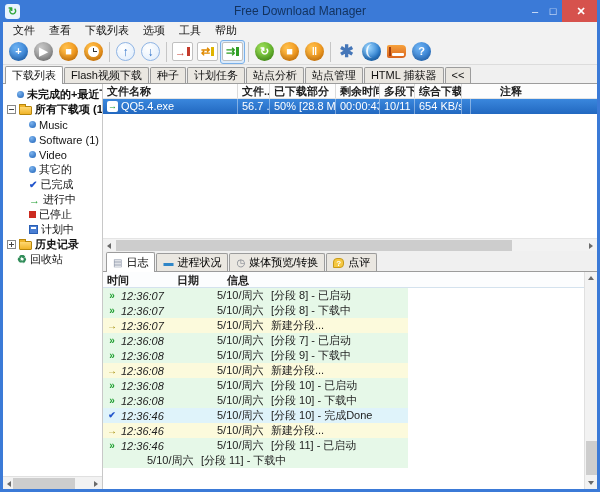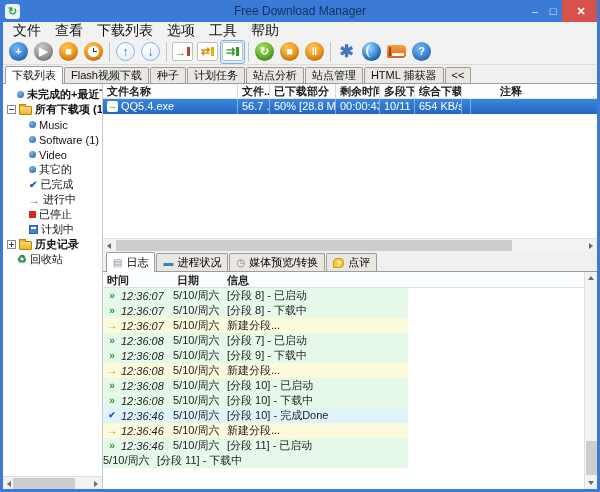--- a/index.html
+++ b/index.html
@@ -10,21 +10,21 @@
   
   .titlebar{ height:22px; background:#3b7ad7; display:flex; align-items:center; position:relative; flex:none; margin:0 -3px; padding-left:5px;}
   .app-icon{ width:15px; height:15px; background:#eaf4fe; border-radius:3px; color:#2fa63a; font-weight:bold;
              font-size:11px; line-height:14px; text-align:center; }
   .title-text{ position:absolute; left:0; right:0; text-align:center; font-size:12px; color:#12325e; }
   .win-btns{ position:absolute; right:0; top:0; height:22px; display:flex; }
   .wbtn{ width:18px; height:22px; color:#eaf1fc; font-size:11px; display:flex; align-items:center; justify-content:center; }
   .wbtn.close{ width:38px; background:#d6524d; color:#fff; font-weight:bold; }
   
   .menubar{ height:17px; background:#f2f2f2; display:flex; align-items:center; padding-left:3px; flex:none; }
-  .menu-item{ font-size:14px; color:#111; padding:1px 7px; }
+  .menu-item{ font-size:11px; color:#111; padding:1px 7px; }
   
   .toolbar{ height:26px; background:#f2f2f2; border-bottom:1px solid #dcdcdc; display:flex; align-items:center; padding-left:3px; flex:none; }
   .tb-btn{ width:25px; height:24px; display:flex; align-items:center; justify-content:center; border-radius:3px; position:relative;}
   .tb-sep{ width:1px; height:20px; background:#c6c6c6; margin:0 3px; }
   .circle{ width:19px; height:19px; border-radius:50%; display:flex; align-items:center; justify-content:center;
            color:#fff; font-weight:bold; font-size:11px; line-height:1; box-shadow: inset 0 -3px 4px rgba(0,0,0,.18); }
   .c-blue  { background:radial-gradient(circle at 35% 30%, #6db2f2, #1d6ac6); }
   .c-gray  { background:radial-gradient(circle at 35% 30%, #c8c8c8, #7e7e7e); }
   .c-orange{ background:radial-gradient(circle at 35% 30%, #ffc14d, #e87d00); }
   .c-green { background:radial-gradient(circle at 35% 30%, #9ede5a, #3f9a10); }
@@ -107,21 +107,21 @@
   .log-header{ height:16px; display:flex; background:#fcfdfe; border-bottom:1px solid #d4e2ee; }
   .lh{ font-size:11px; font-weight:bold; color:#222; padding:1px 4px; white-space:nowrap; flex:none;}
   .lh0{ width:70px; } .lh1{ width:50px; } .lh2{ flex:1; }
   .log-rows{ height:162px; display:flex; flex-direction:column; }
   .log-row{ flex:1; display:flex; background:#fff; }
   .log-strip{ width:305px; display:flex; align-items:center; flex:none; }
   .t-start{ background:#e6f8e8; } .t-new{ background:#fcfadc; } .t-done{ background:#dff3fa; }
   .licon{ width:18px; text-align:center; font-size:10px; font-weight:bold; flex:none; line-height:1;}
   .li-start{ color:#1f9e30; } .li-new{ color:#a08a00; } .li-done{ color:#2255cc; font-size:9px;}
   .lc{ font-size:11px; color:#222; white-space:nowrap; overflow:hidden; flex:none; }
-  .lc.time{ width:52px;font-style:italic; } .lc.date{ width:50px; } .lc.msg{ flex:1; padding-left:4px;}
+  .lc.time{ width:52px;font-style:italic; } .lc.date{ width:50px;margin-left:44px; } .lc.msg{ flex:1; padding-left:4px;}
   
   .log-vscroll{ position:absolute; right:0; top:0; bottom:0; width:13px; background:#f2f2f2; border-left:1px solid #e0e0e0;}
   .thumb-v{ position:absolute; left:1px; width:11px; background:#cdcdcd; bottom:14px; height:34px;}
 </style>
 </head>
 <body>
 
 <div class="window">
 
   <div class="titlebar">

